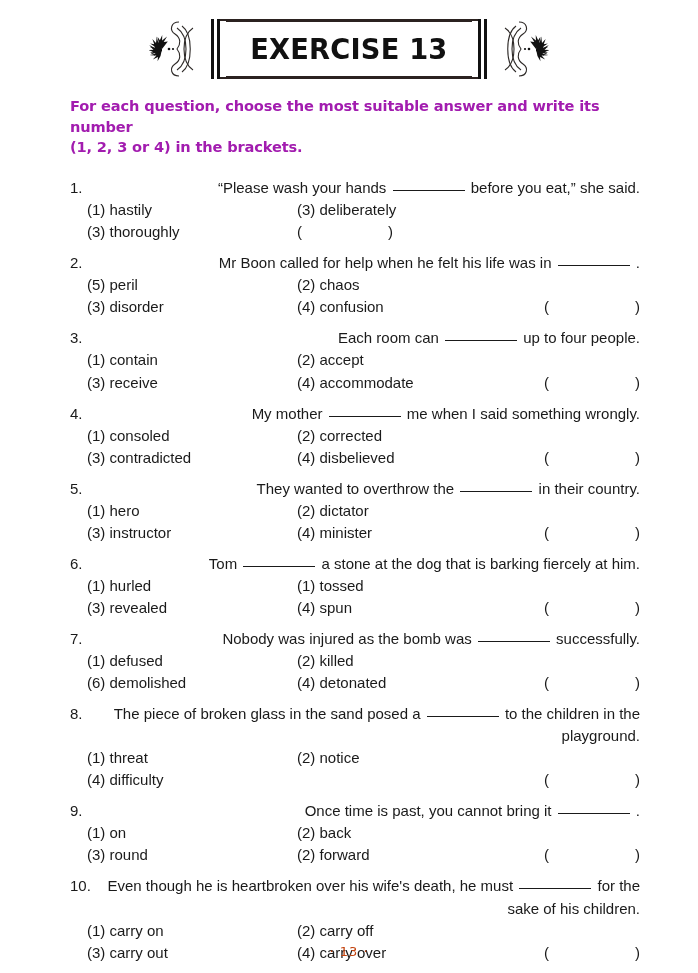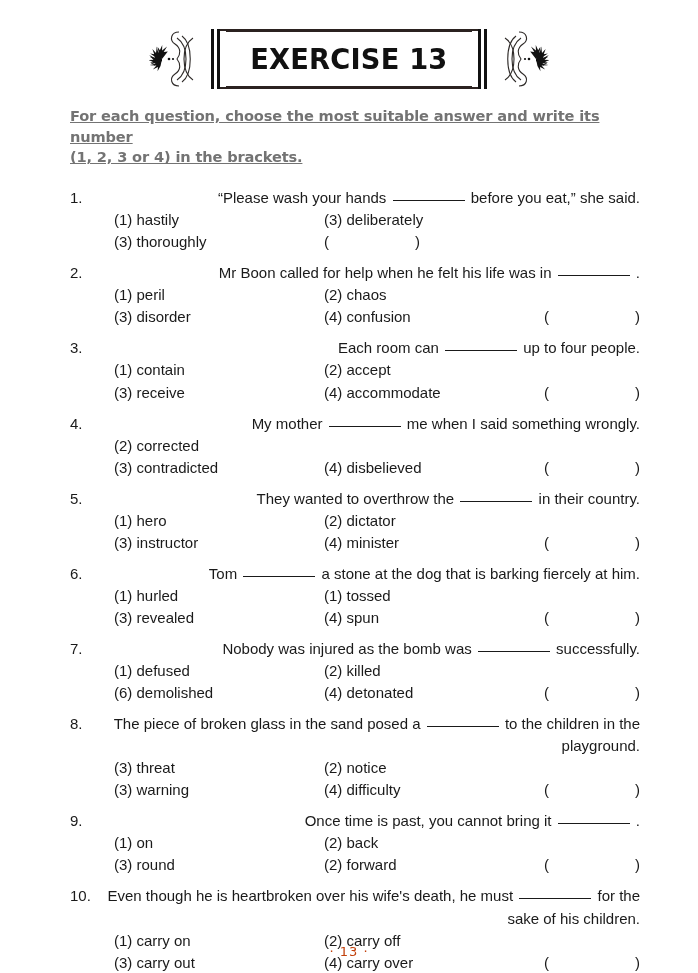--- a/index.html
+++ b/index.html
@@ -12,21 +12,21 @@
     height: 973px;
     font-family: "Liberation Sans", sans-serif;
     color: #1a1a1a;
     position: relative;
     overflow: hidden;
   }
 
   
   .banner-wrap {
     width: 100%;
-    padding-top: 26px;
+    padding-top: 16px;
     display: flex;
     justify-content: center;
     align-items: flex-start;
   }
   .banner {
     display: flex;
     align-items: center;
     justify-content: center;
   }
   .ornament {
@@ -79,23 +79,22 @@
     transform: scaleX(0.94);
   }
 
   
   .instruction {
     margin: 14px 58px 0 70px;
     font-family: "DejaVu Sans", sans-serif;
     font-weight: bold;
     font-size: 14.6px;
     line-height: 1.42;
-    color: #737373;
+    color: #a21caf;
     letter-spacing: -0.15px;
-    text-decoration: underline;
   }
 
   
   .questions {
     margin: 10px 0 0 0;
     padding: 0;
     list-style: none;
   }
   .q {
     position: relative;
@@ -118,21 +117,21 @@
     text-align: right;
   }
   .blank {
     display: inline-block;
     width: 72px;
     border-bottom: 1.6px solid #1a1a1a;
     vertical-align: 2px;
     margin: 0 2px;
   }
   .opts {
-    margin-left: 44px;
+    margin-left: 17px;
   }
   .opt-row {
     display: flex;
     align-items: baseline;
   }
   .opt-a {
     flex: 0 0 210px;
   }
   .opt-b {
     flex: 1 1 auto;
@@ -252,21 +251,21 @@
             <span>)</span>
           </span>
         </div>
       </div>
     </li>
     <li class="q">
       <span class="q-num">2.</span>
       <div class="q-stem"><span>Mr Boon called for help when he felt his life was in</span> <span class="blank"></span> <span>.</span></div>
       <div class="opts">
         <div class="opt-row">
-          <span class="opt-a">(1) peril</span>
+          <span class="opt-a">(5) peril</span>
           <span class="opt-b">(2) chaos</span>
           <span class="brackets"></span>
         </div>
         <div class="opt-row">
           <span class="opt-a">(3) disorder</span>
           <span class="opt-b">(4) confusion</span>
           <span class="brackets">
             <span>(</span>
             <span class="sp"></span>
             <span>)</span>
@@ -292,20 +291,21 @@
             <span>)</span>
           </span>
         </div>
       </div>
     </li>
     <li class="q">
       <span class="q-num">4.</span>
       <div class="q-stem"><span>My mother</span> <span class="blank"></span> <span>me when I said something wrongly.</span></div>
       <div class="opts">
         <div class="opt-row">
+          <span class="opt-a">(1) consoled</span>
           <span class="opt-b">(2) corrected</span>
           <span class="brackets"></span>
         </div>
         <div class="opt-row">
           <span class="opt-a">(3) contradicted</span>
           <span class="opt-b">(4) disbelieved</span>
           <span class="brackets">
             <span>(</span>
             <span class="sp"></span>
             <span>)</span>
@@ -371,26 +371,25 @@
             <span>)</span>
           </span>
         </div>
       </div>
     </li>
     <li class="q">
       <span class="q-num">8.</span>
       <div class="q-stem"><span>The piece of broken glass in the sand posed a</span> <span class="blank"></span> <span>to the children in the playground.</span></div>
       <div class="opts">
         <div class="opt-row">
-          <span class="opt-a">(3) threat</span>
+          <span class="opt-a">(1) threat</span>
           <span class="opt-b">(2) notice</span>
           <span class="brackets"></span>
         </div>
         <div class="opt-row">
-          <span class="opt-a">(3) warning</span>
           <span class="opt-b">(4) difficulty</span>
           <span class="brackets">
             <span>(</span>
             <span class="sp"></span>
             <span>)</span>
           </span>
         </div>
       </div>
     </li>
     <li class="q">

